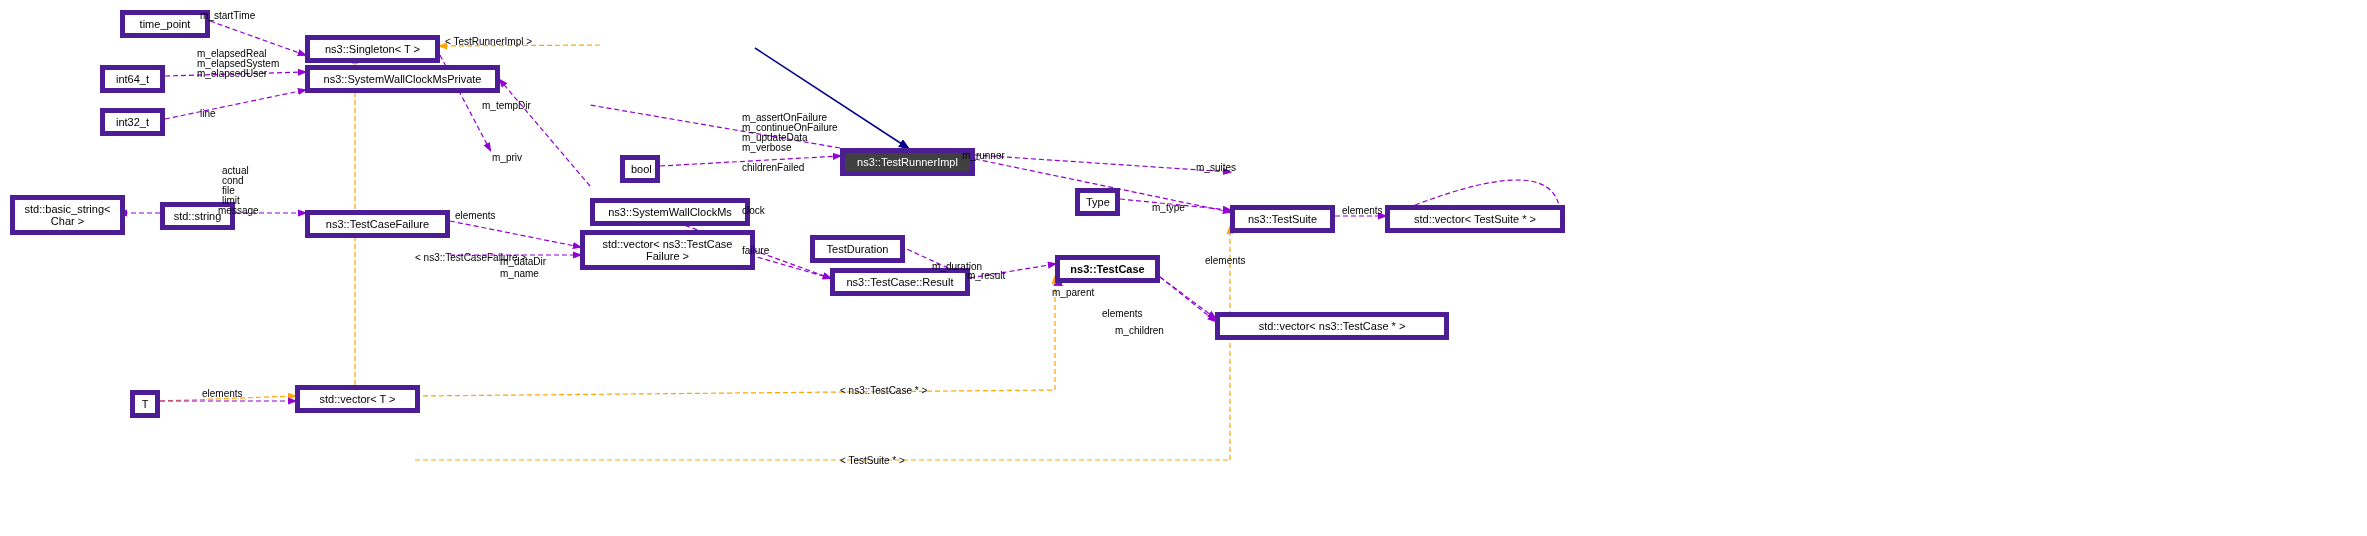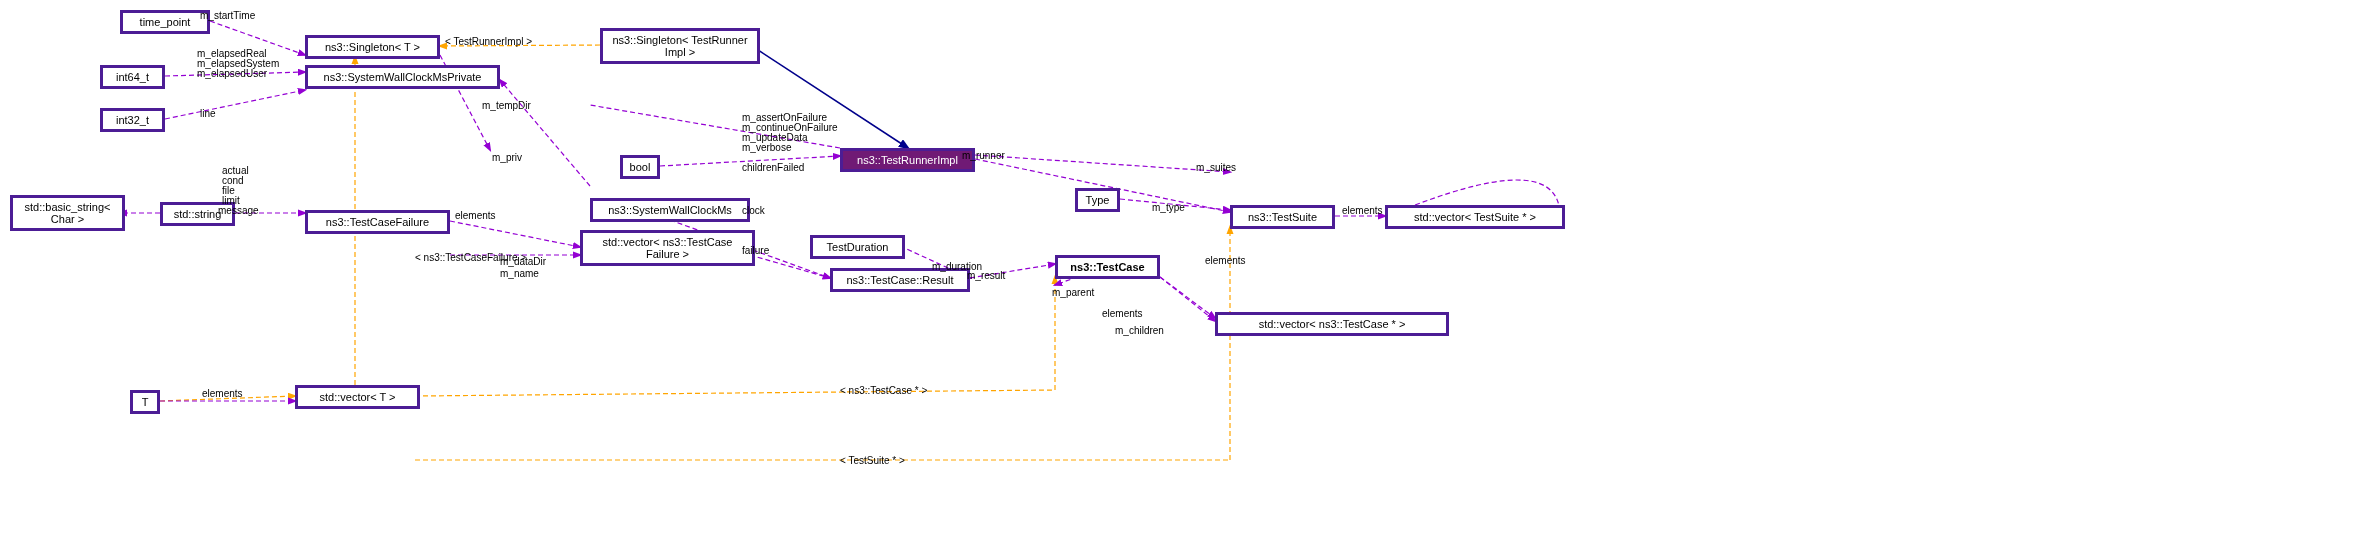--- a/index.html
+++ b/index.html
@@ -12,29 +12,29 @@
       position: relative;
       overflow: hidden;
     }
     .diagram-container {
       position: relative;
       width: 2367px;
       height: 536px;
     }
     .node {
       position: absolute;
-      border: 3px solid #4c1d95;
+      border: 5px solid #4c1d95;
       background: #fff;
       padding: 3px 6px;
       font-size: 11px;
       white-space: nowrap;
       text-align: center;
     }
     .node.highlighted {
-      background: #701a75;
+      background: #404040;
       color: #fff;
     }
     .label {
       position: absolute;
       font-size: 10px;
       color: #000;
       white-space: nowrap;
       background: transparent;
     }
     svg.arrows {
@@ -151,23 +151,20 @@
     <span>bool</span>
   </div>
   <div class="node" style="left:590px;top:198px;width:160px;">
     <span>ns3::SystemWallClockMs</span>
   </div>
   <div class="node" style="left:580px;top:230px;width:175px;">
     <span>std::vector&lt; ns3::TestCase<br>Failure &gt;</span>
   </div>
   <div class="node" style="left:305px;top:35px;width:135px;">
     <span>ns3::Singleton&lt; T &gt;</span>
-  </div>
-  <div class="node" style="left:600px;top:28px;width:160px;">
-    <span>ns3::Singleton&lt; TestRunner<br>Impl &gt;</span>
   </div>
   <div class="node highlighted" style="left:840px;top:148px;width:135px;">
     <span>ns3::TestRunnerImpl</span>
   </div>
   <div class="node" style="left:810px;top:235px;width:95px;">
     <span>TestDuration</span>
   </div>
   <div class="node" style="left:830px;top:268px;width:140px;">
     <span>ns3::TestCase::Result</span>
   </div>

